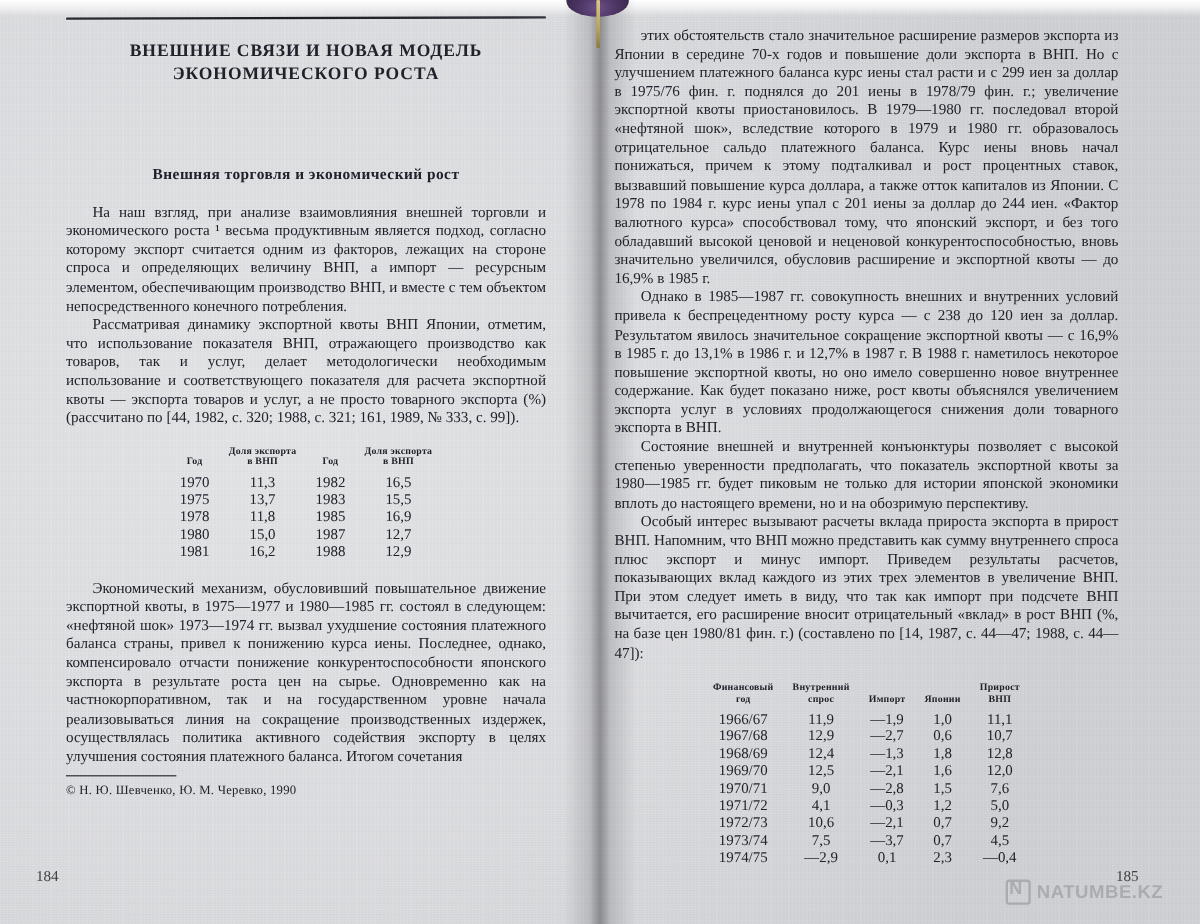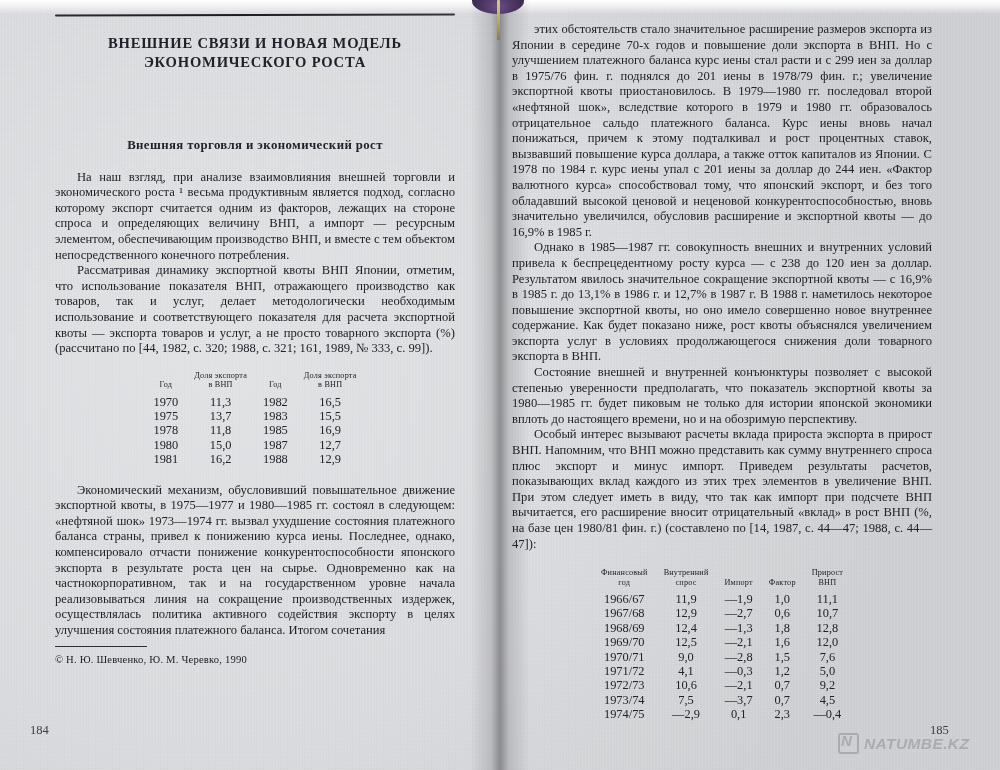--- a/index.html
+++ b/index.html
@@ -117,21 +117,21 @@
 
   
   table.data {
     border-collapse: collapse;
     margin: 0 auto;
     font-size: 12.4px;
     line-height: 14.4px;
   }
   table.data th {
     font-size: 8.2px;
-    font-weight: normal;
+    font-weight: bold;
     line-height: 9.4px;
     padding: 0 8px 5px 8px;
     text-align: center;
     vertical-align: bottom;
     letter-spacing: .2px;
   }
   table.data td {
     padding: 0 8px;
     text-align: center;
     font-variant-numeric: tabular-nums;
@@ -162,21 +162,20 @@
   .folio-right { left: 930px; top: 723px; }
 
   
   .watermark {
     position: absolute;
     left: 838px; top: 733px;
     display: flex;
     align-items: center;
     gap: 5px;
     opacity: .55;
-    font-style: italic;
   }
   .wm-box {
     width: 17px; height: 17px;
     border: 2px solid #8d8f94;
     border-radius: 3px;
     position: relative;
     display:inline-block;
   }
   .wm-box::before{
     content:"N";
@@ -275,21 +274,21 @@
     <p class="body">Состояние внешней и внутренней конъюнктуры позволяет с высокой степенью уверенности предполагать, что показатель экспортной квоты за 1980—1985 гг. будет пиковым не только для истории японской экономики вплоть до настоящего времени, но и на обозримую перспективу.</p>
     <p class="body">Особый интерес вызывают расчеты вклада прироста экспорта в прирост ВНП. Напомним, что ВНП можно представить как сумму внутреннего спроса плюс экспорт и минус импорт. Приведем результаты расчетов, показывающих вклад каждого из этих трех элементов в увеличение ВНП. При этом следует иметь в виду, что так как импорт при подсчете ВНП вычитается, его расширение вносит отрицательный «вклад» в рост ВНП (%, на базе цен 1980/81 фин. г.) (составлено по [14, 1987, с. 44—47; 1988, с. 44—47]):</p>
 
     <div class="tbl-wrap-right">
       <table class="data">
         <thead>
           <tr>
             <th>Финансовый<br>год</th>
             <th>Внутренний<br>спрос</th>
             <th>Импорт</th>
-            <th>Фактор</th>
+            <th>Японии</th>
             <th>Прирост<br>ВНП</th>
           </tr>
         </thead>
         <tbody>
             <tr>
               <td class="yr">1966/67</td>
               <td class="num">11,9</td>
               <td class="num">—1,9</td>
               <td class="num">1,0</td>
               <td class="num">11,1</td>

